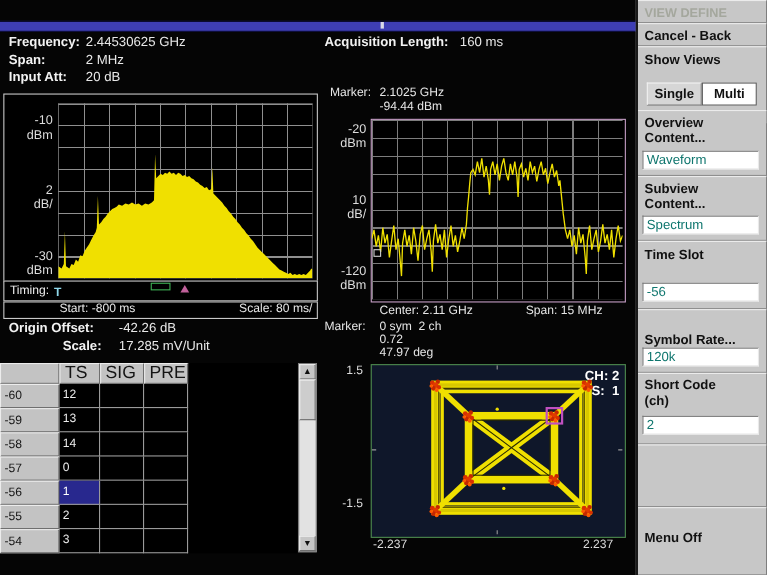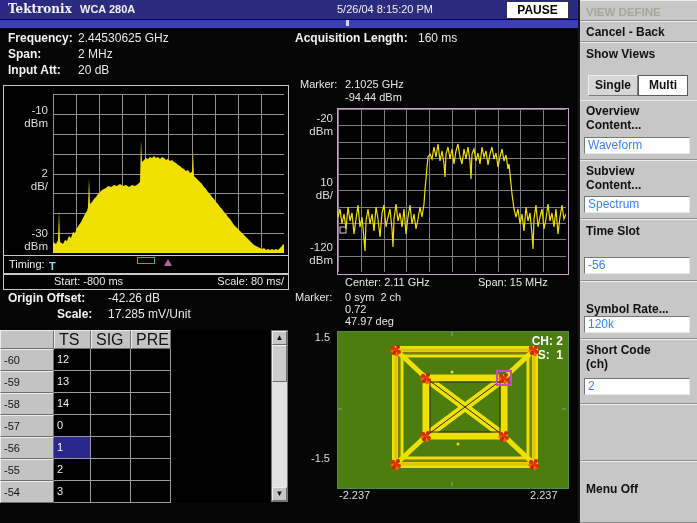--- a/index.html
+++ b/index.html
@@ -32,21 +32,21 @@
   .timingbox{left:3px;top:255px;width:284px;height:17px;border:1px solid #c8c8c8;background:#000;}
   .startbox{left:3px;top:274px;width:284px;height:14px;border:1px solid #c8c8c8;background:#000;}
   .brkt{width:16px;height:5px;border:1px solid #3db053;}
   .tri{width:0;height:0;border-left:4px solid transparent;border-right:4px solid transparent;border-bottom:7px solid #c0609a;}
 
   .plotbox2{left:337px;top:108px;width:230px;height:165px;border:1px solid #c79fc7;background:#000;}
   .grid2{left:0;top:0;width:228px;height:163px;
     background-image:repeating-linear-gradient(to right,#7c7c7c 0 1px,transparent 1px 22.8px),
                      repeating-linear-gradient(to bottom,#7c7c7c 0 1px,transparent 1px 16.3px);}
 
-  .constbox{left:337px;top:331px;width:230px;height:156px;border:1px solid #4d8a4d;background:#4d7c0f;}
+  .constbox{left:337px;top:331px;width:230px;height:156px;border:1px solid #4d8a4d;background:#0f172a;}
   .chts{position:absolute;right:5px;top:2px;text-align:right;font-size:12px;font-weight:bold;color:#fff;line-height:14px;}
 
   
   .tbl{left:0;top:330px;width:270px;height:173px;background:#000;}
   .thead{display:flex;height:19px;}
   .thcell,.thblank{background:#c3c3c3;color:#141414;font-size:16px;line-height:17px;padding-left:4px;
      border:1px solid;border-color:#ececec #6f6f6f #6f6f6f #ececec;box-sizing:border-box;}
   .thblank{width:54px;}
   .thcell:nth-child(2){width:37px;}
   .thcell:nth-child(3){width:40px;}
@@ -72,43 +72,37 @@
   
   .status{left:0;top:505px;width:578px;height:18px;background:#2e2e9e;}
   .status span{margin-left:5px;font-size:12px;font-weight:bold;color:#fff;line-height:18px;display:inline-block;}
 
   
   .side{left:578px;top:0;width:119px;height:523px;background:#c7c7c7;border-left:2px solid #1a1a1a;box-sizing:border-box;}
   .sec{position:absolute;left:0;width:117px;border-top:1px solid #ebebeb;border-bottom:1px solid #8f8f8f;
        background:#c7c7c7;box-sizing:border-box;}
   .sec .lbl{position:absolute;left:6px;font-size:12px;font-weight:bold;color:#111;line-height:14px;white-space:nowrap;}
   .mtitle{color:#a4a79d !important;font-size:11.5px !important;}
-  .sinput{position:absolute;left:4px;width:106px;height:17px;background:#fff;color:#3b82f6;
+  .sinput{position:absolute;left:4px;width:106px;height:17px;background:#fff;color:#0f766e;
           border:1px solid;border-color:#767676 #e9e9e9 #e9e9e9 #767676;box-sizing:border-box;
           font-size:12px;line-height:15px;padding-left:3px;}
   .segwrap{position:absolute;left:8px;top:32px;width:101px;height:21px;display:flex;}
   .seg{width:50px;height:21px;box-sizing:border-box;font-size:12px;font-weight:bold;color:#111;
        text-align:center;line-height:19px;}
   .seg.off{background:#d6d6d6;border:1px solid;border-color:#f0f0f0 #7a7a7a #7a7a7a #f0f0f0;}
   .seg.on{background:#ffffff;border:1px solid #5a5a5a;}
 
   .mtext{font-size:11px;line-height:12px;color:#e6e6e6;}
   .pre{white-space:pre;}
 </style>
 </head>
 <body>
 
 <div class="screen">
 
-  <div class="a topbar">
-    <span class="a brand">Tektronix</span>
-    <span class="a model">WCA 280A</span>
-    <span class="a dt">5/26/04 8:15:20 PM</span>
-    <div class="a pause">PAUSE</div>
-  </div>
   <div class="a stripe"></div>
   <div class="a stripe-tick"></div>
 
   <div class="a" style="left:0;top:27px;width:578px;height:58px;">
     <span class="a ilabel" style="left:8px;top:4px;">Frequency:</span>
     <span class="a ival" style="left:78px;top:4px;">2.44530625 GHz</span>
     <span class="a ilabel" style="left:8px;top:20px;">Span:</span>
     <span class="a ival" style="left:78px;top:20px;">2 MHz</span>
     <span class="a ilabel" style="left:8px;top:36px;">Input Att:</span>
     <span class="a ival" style="left:78px;top:36px;">20 dB</span>

